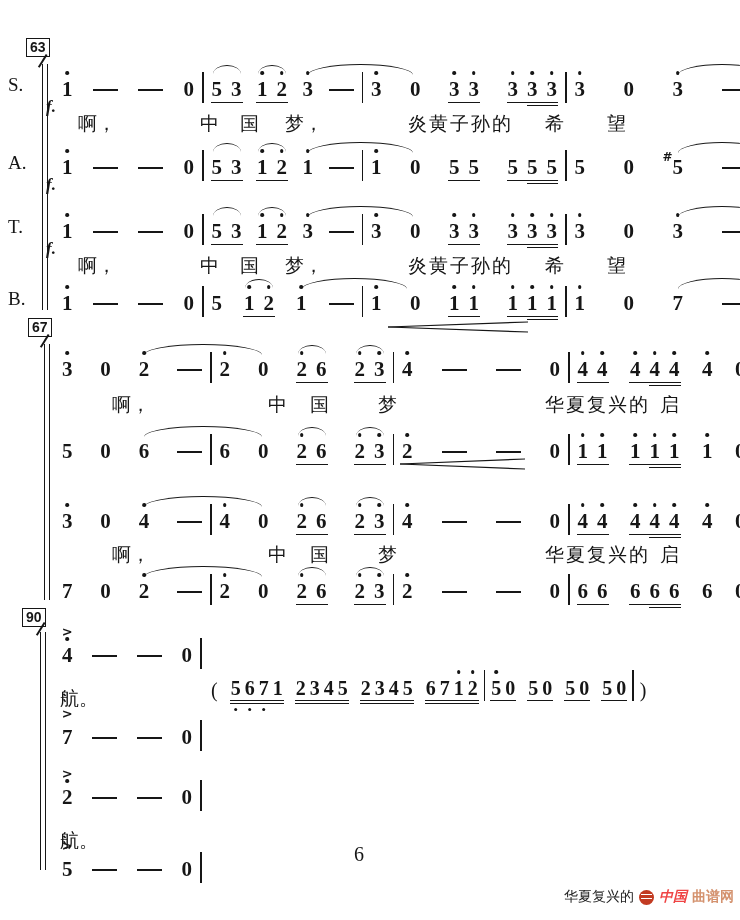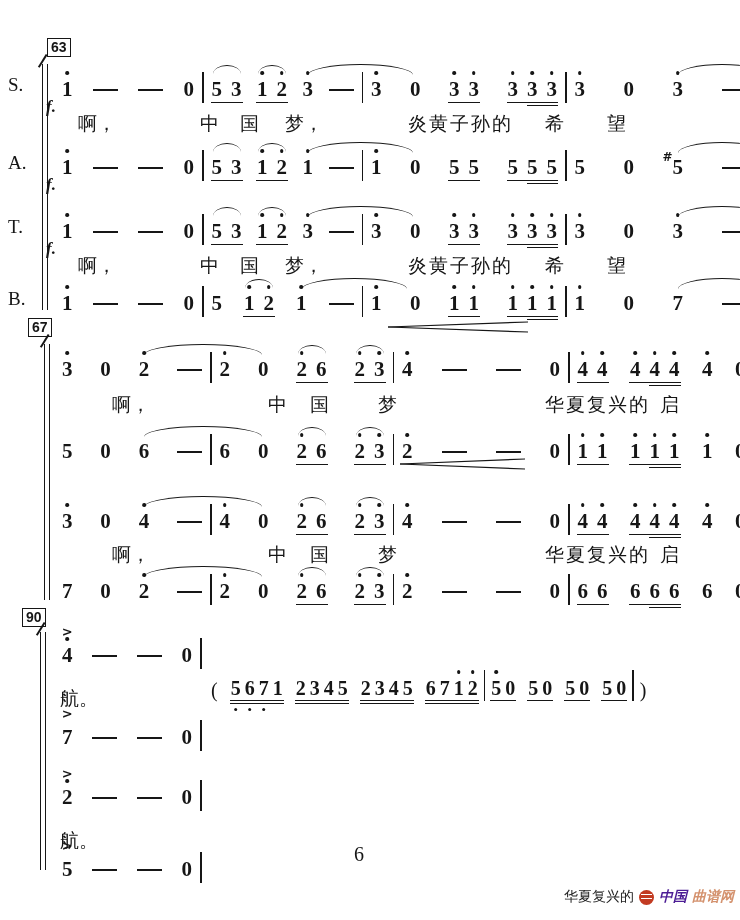--- a/index.html
+++ b/index.html
@@ -37,28 +37,28 @@
   .lyr{position:absolute;font-size:19px;white-space:nowrap}
   .lbl{position:absolute;font-size:19px}
   .dyn{position:absolute;font:bold italic 17px "Liberation Serif",serif}
   .pageno{position:absolute;left:354px;top:843px;font-size:20px}
   .wm{position:absolute;right:6px;top:888px;display:flex;align-items:center;gap:5px;
       font:bold 14px "Liberation Sans",sans-serif}
   .wm .pre{color:#222;font-weight:normal}
   .wmlogo{position:relative;width:15px;height:15px;border-radius:50%;display:inline-block}
   .wmlogo i{position:absolute;left:2px;right:2px;height:1.5px;background:#fff}
   .wm .brand{font-style:italic;font-weight:bold}
-  .wm .suffix{font-style:italic;font-weight:bold}
+  .wm .suffix{font-weight:bold}
 </style>
 </head>
 <body>
 
 <div id="score">
     <div class="system" style="top: 38px; height: 292px;">
-      <div class="mnum" style="left: 26px; top: 0px; margin-left: 21px;">63</div>
+      <div class="mnum" style="left: 26px; top: 0px;">63</div>
       <div class="brace" style="left: 42px; top: 26px; height: 246px;"></div>
       <div class="slash" style="left: 35px; top: 22px;"></div>
       <div class="lbl" style="left: 8px; top: 36px;">S.</div>
       <div class="dyn" style="left: 46px; top: 59px;">f.</div>
       <div class="nrow" style="top: 34px; left: 55px;">
         <div class="meas" style="width: 132px;">
           <div class="tk">1<div class="dotA"></div></div>
           <div class="dash"></div>
           <div class="dash"></div>
           <div class="tk">0</div>
@@ -598,15 +598,15 @@
   </div>
 
 <div class="pageno">6</div>
 
 <div class="wm">
   <span class="pre">华夏复兴的</span>
   <span class="wmlogo" style="background: rgb(194, 59, 34);">
       <i style="top:4px"></i>
       <i style="top:8px"></i>
     </span>
-  <span class="brand" style="color: #4c1d95;">中国</span>
+  <span class="brand" style="color: #ef4444;">中国</span>
     <span class="suffix" style="color: rgb(212, 146, 110);">曲谱网</span>
 </div>
 
 </body></html>

